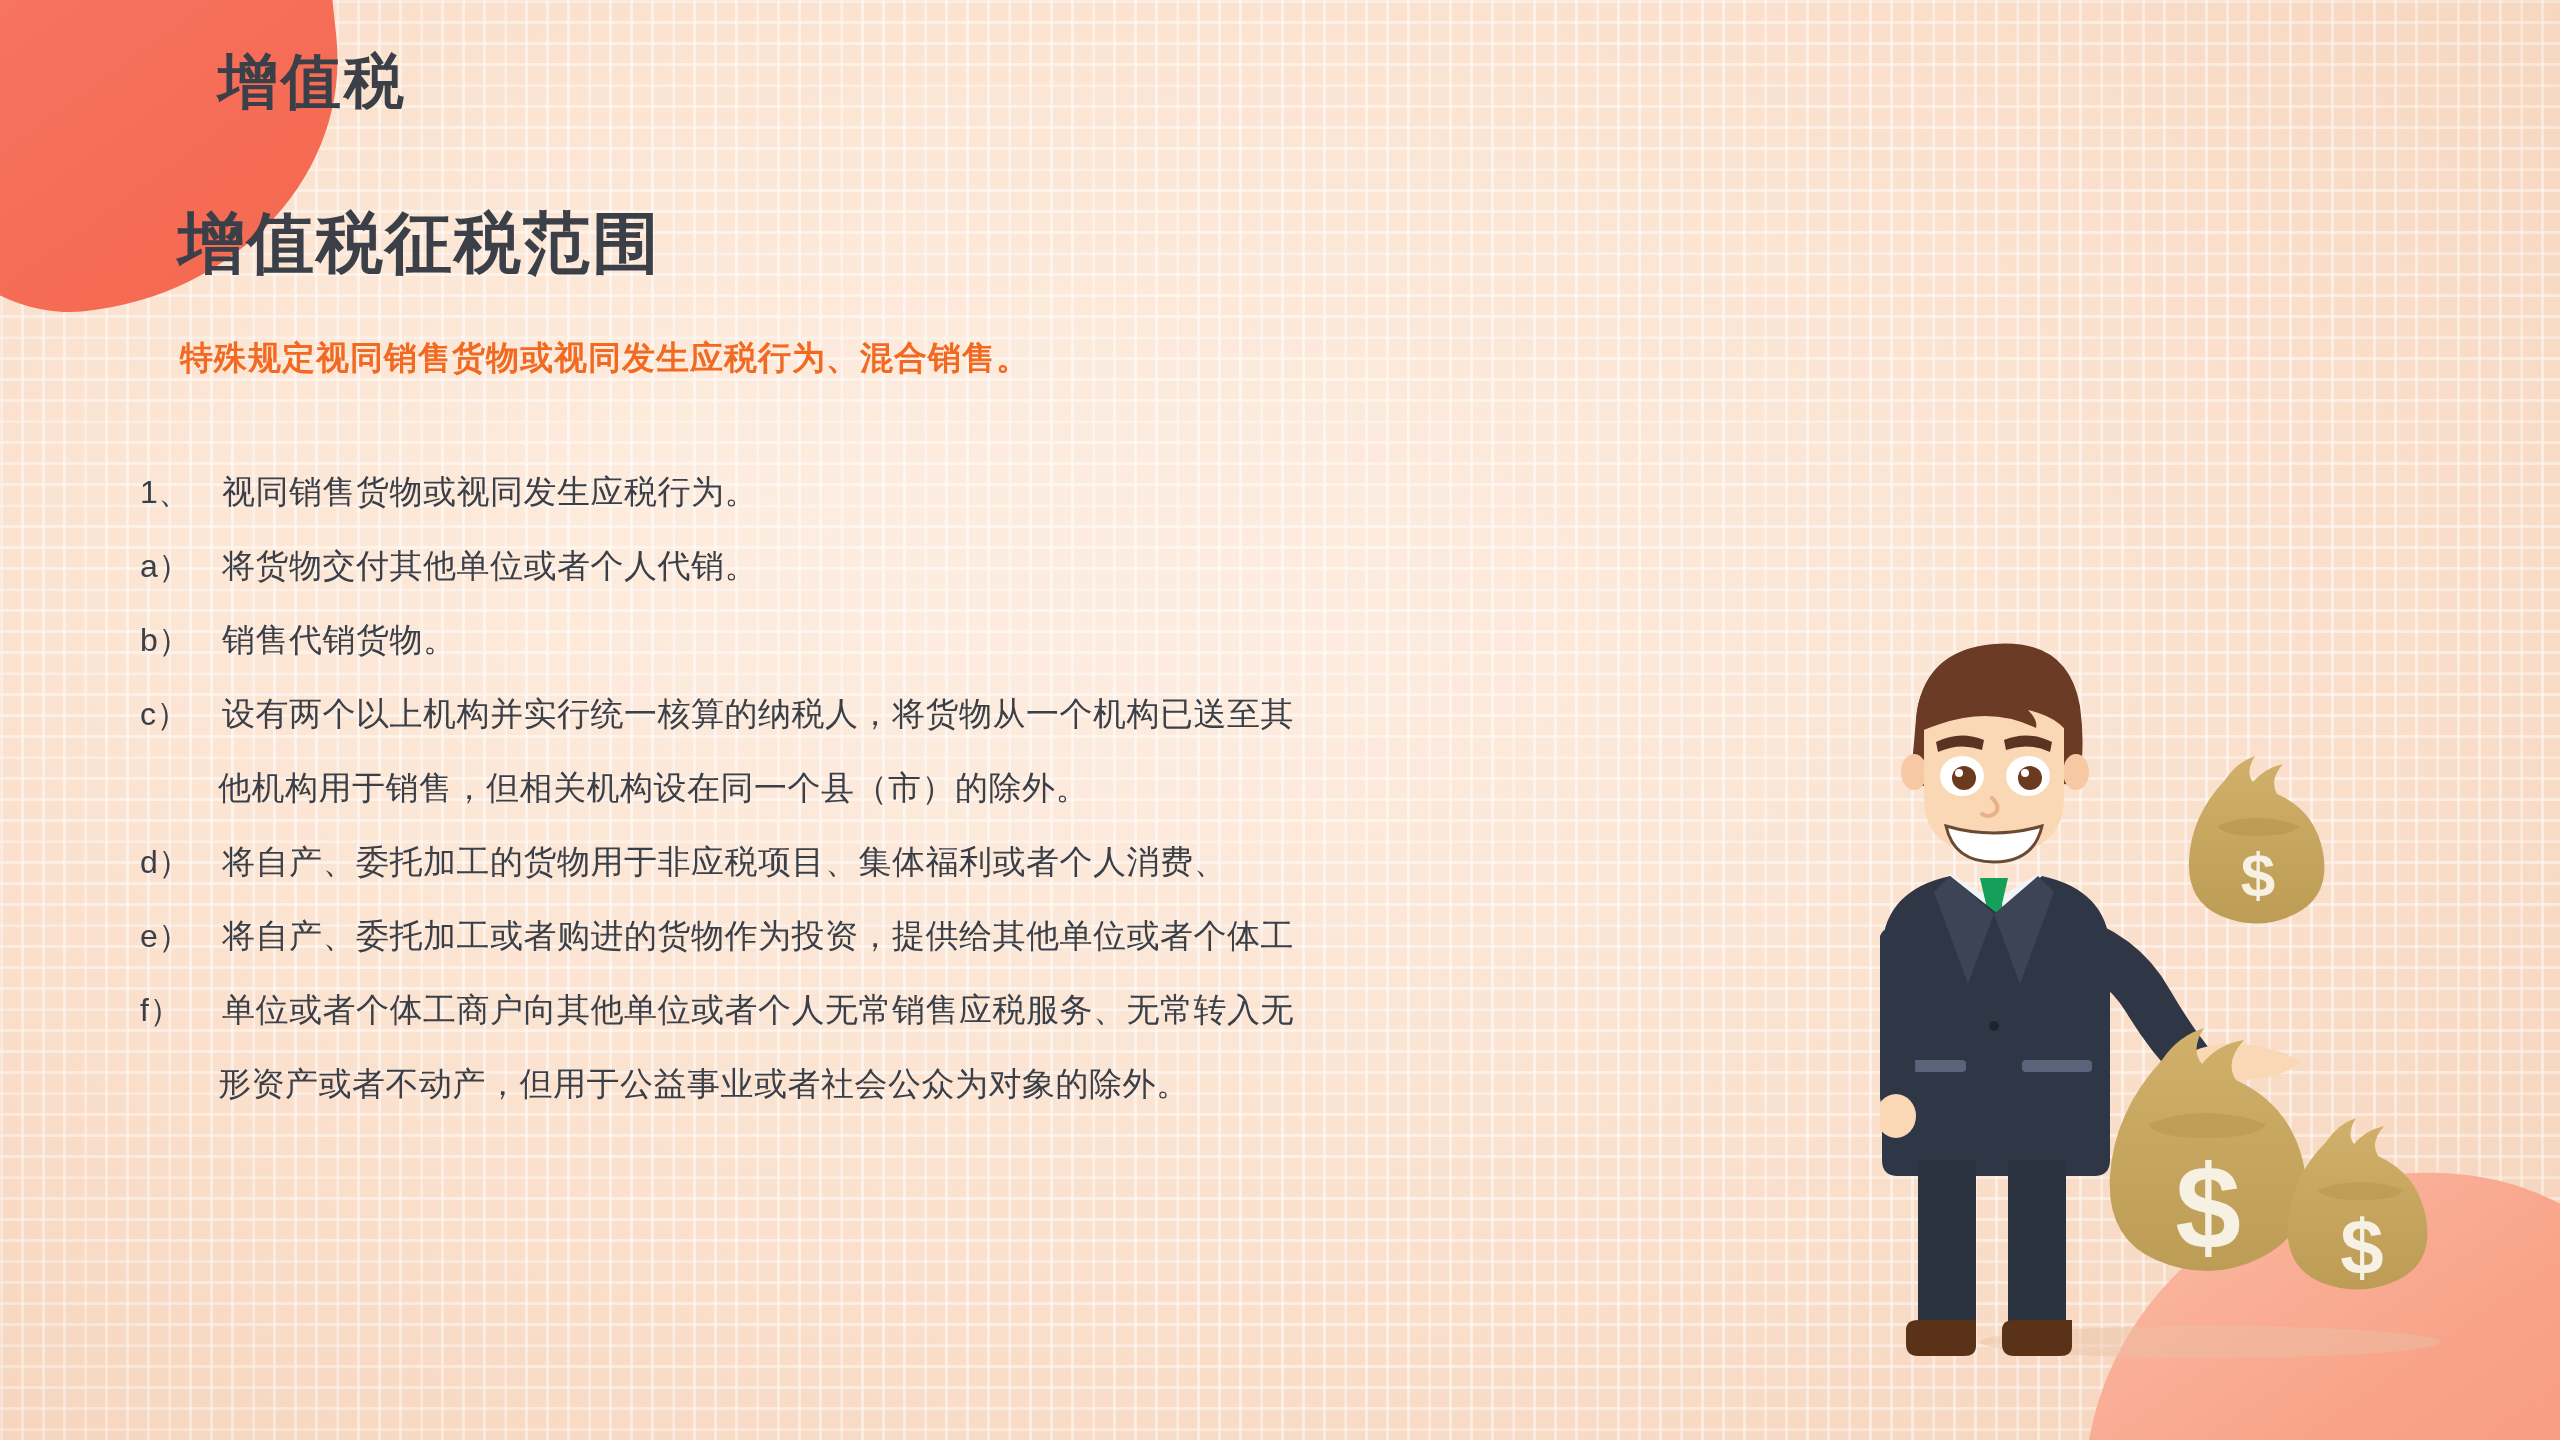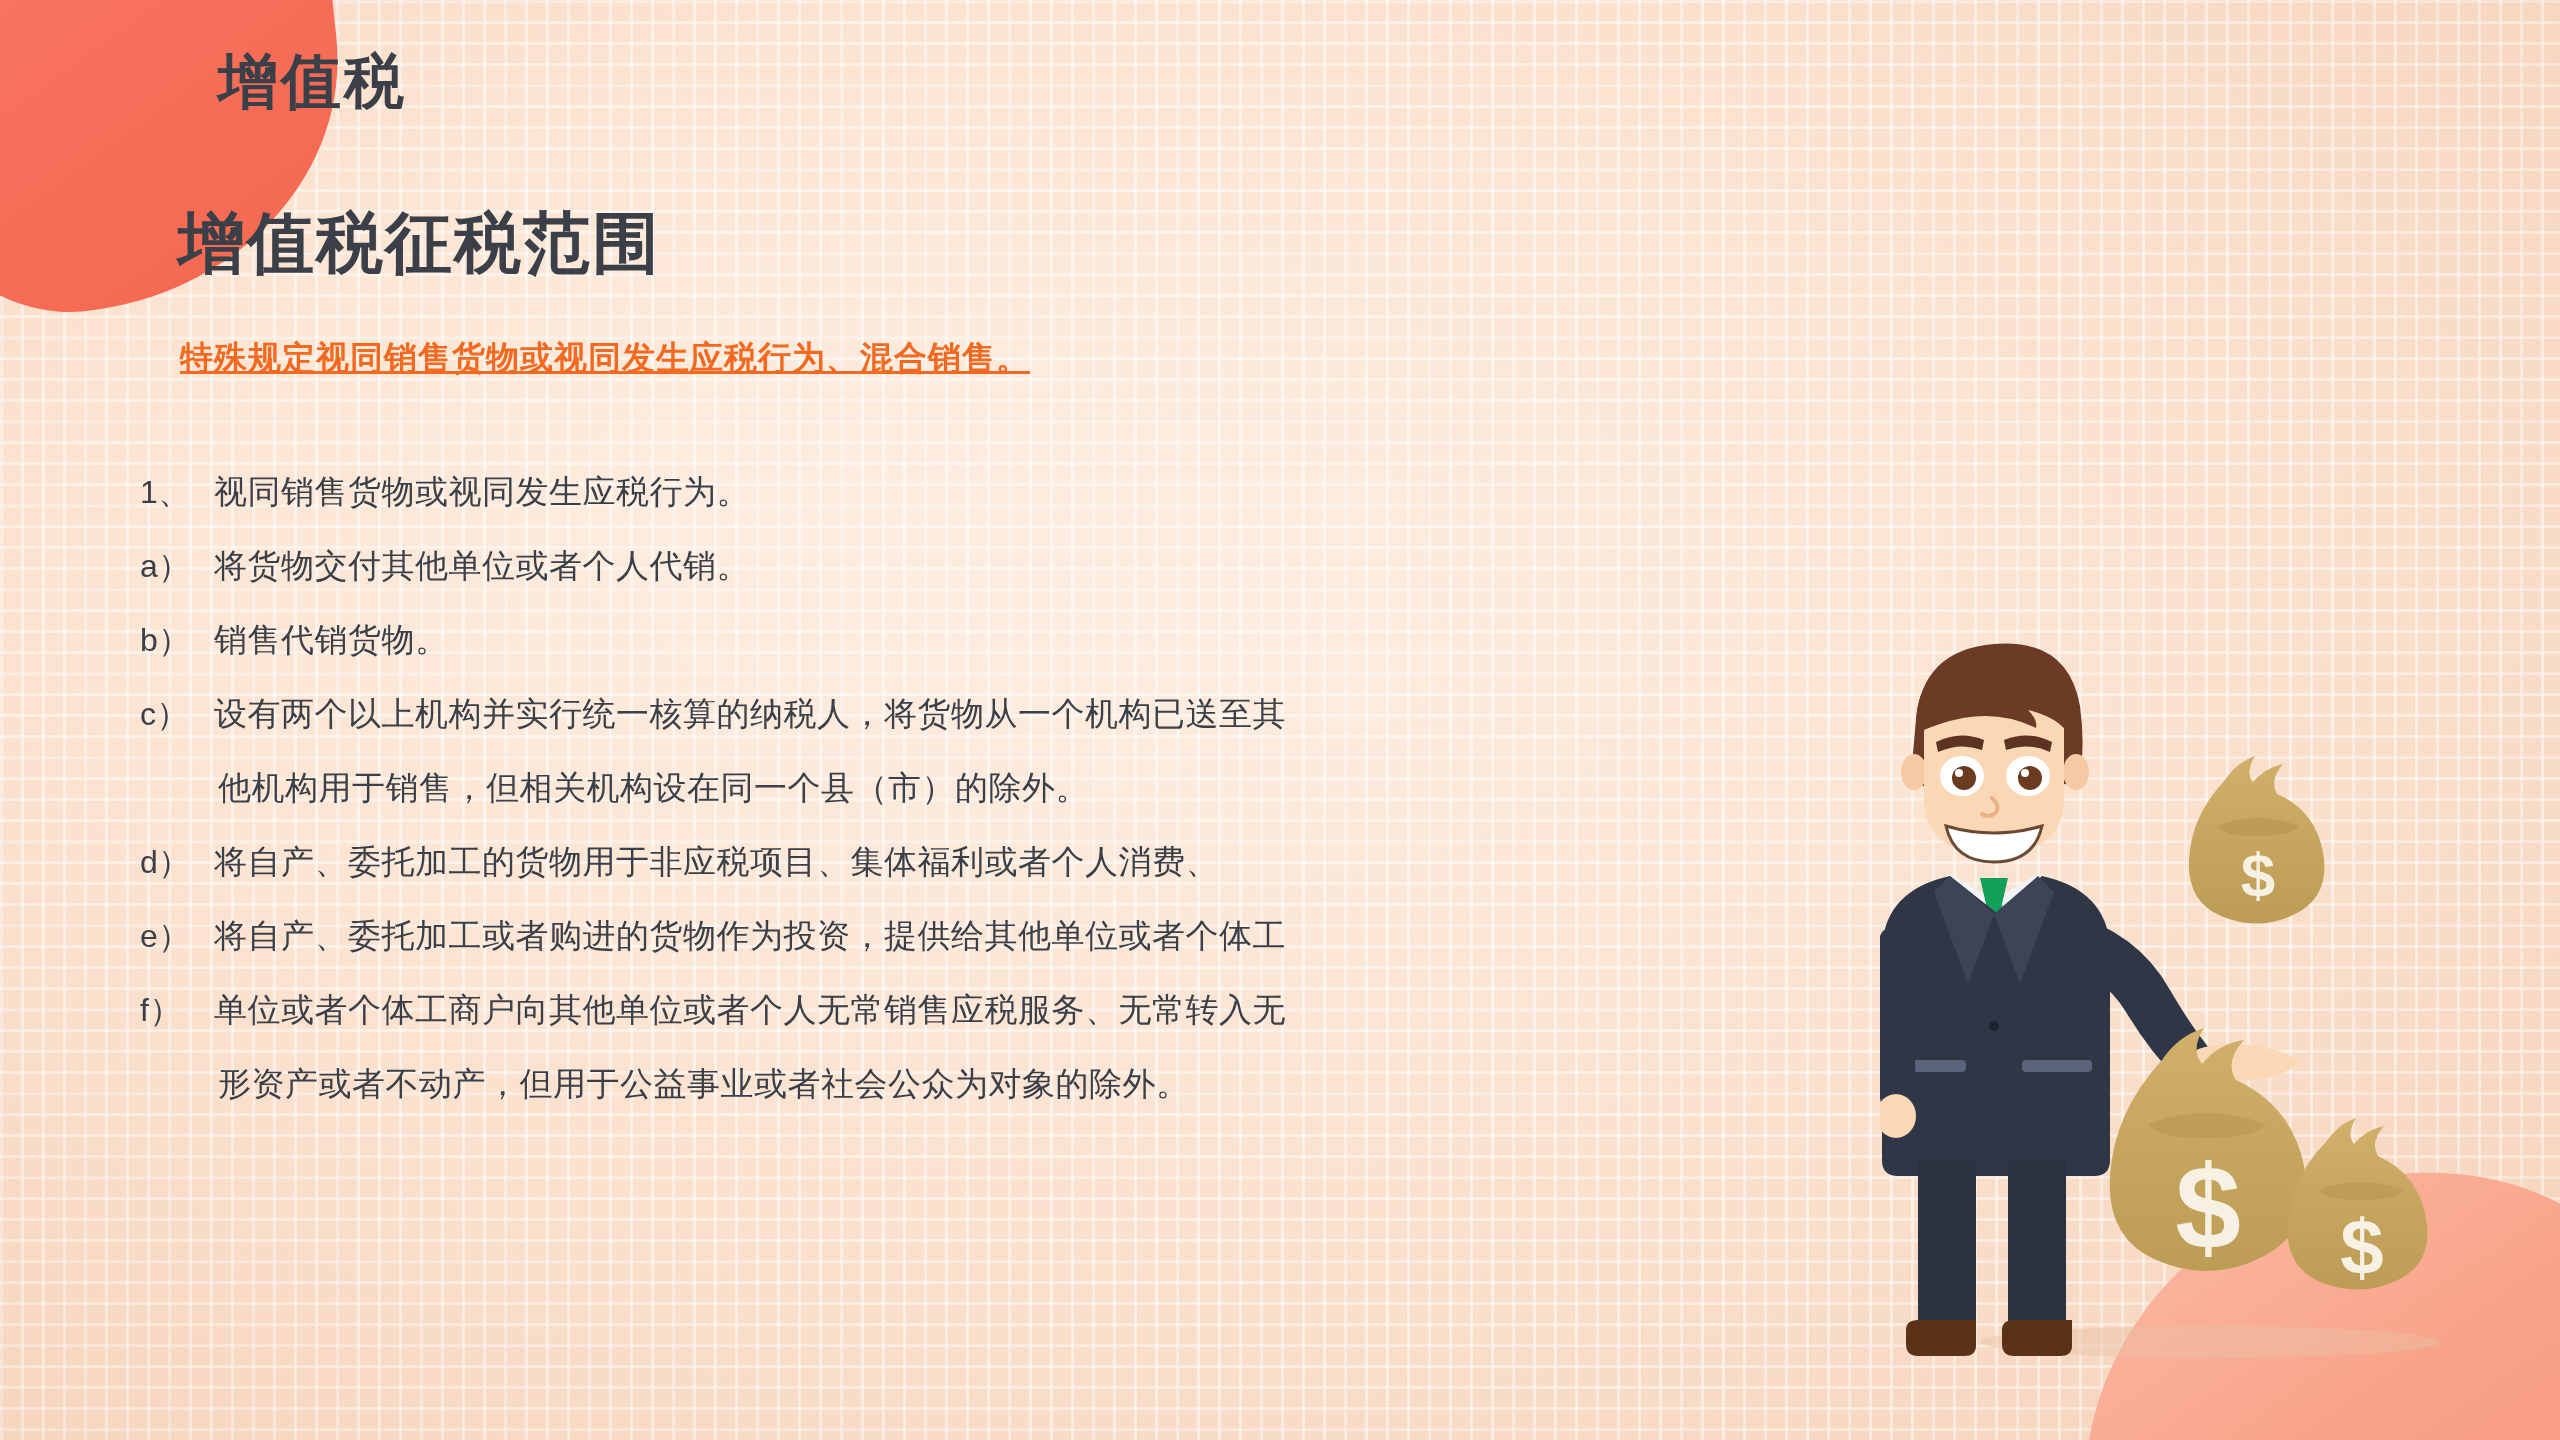--- a/index.html
+++ b/index.html
@@ -124,21 +124,20 @@
   }
   .lead {
     position: absolute;
     left: 180px;
     top: 336px;
     font-size: 33px;
     font-weight: 700;
     color: #f26a21;
     letter-spacing: 1px;
     white-space: nowrap;
-    text-decoration: underline;
   }
 
   .body-block {
     position: absolute;
     left: 140px;
     top: 455px;
     width: 1680px;
   }
   .body-line {
     display: flex;
@@ -149,20 +148,21 @@
     letter-spacing: .5px;
   }
   .body-line .marker {
     flex: 0 0 74px;
     text-align: left;
     font-size: 32px;
     white-space: nowrap;
   }
   .body-line .text {
     flex: 1 1 auto;
+    padding-left: 8px;
   }
   .body-line.cont .marker { visibility: hidden; }
   .body-line.cont .text { padding-left: 4px; }
 
   
   .illustration {
     position: absolute;
     left: 1880px;
     top: 630px;
     width: 680px;

